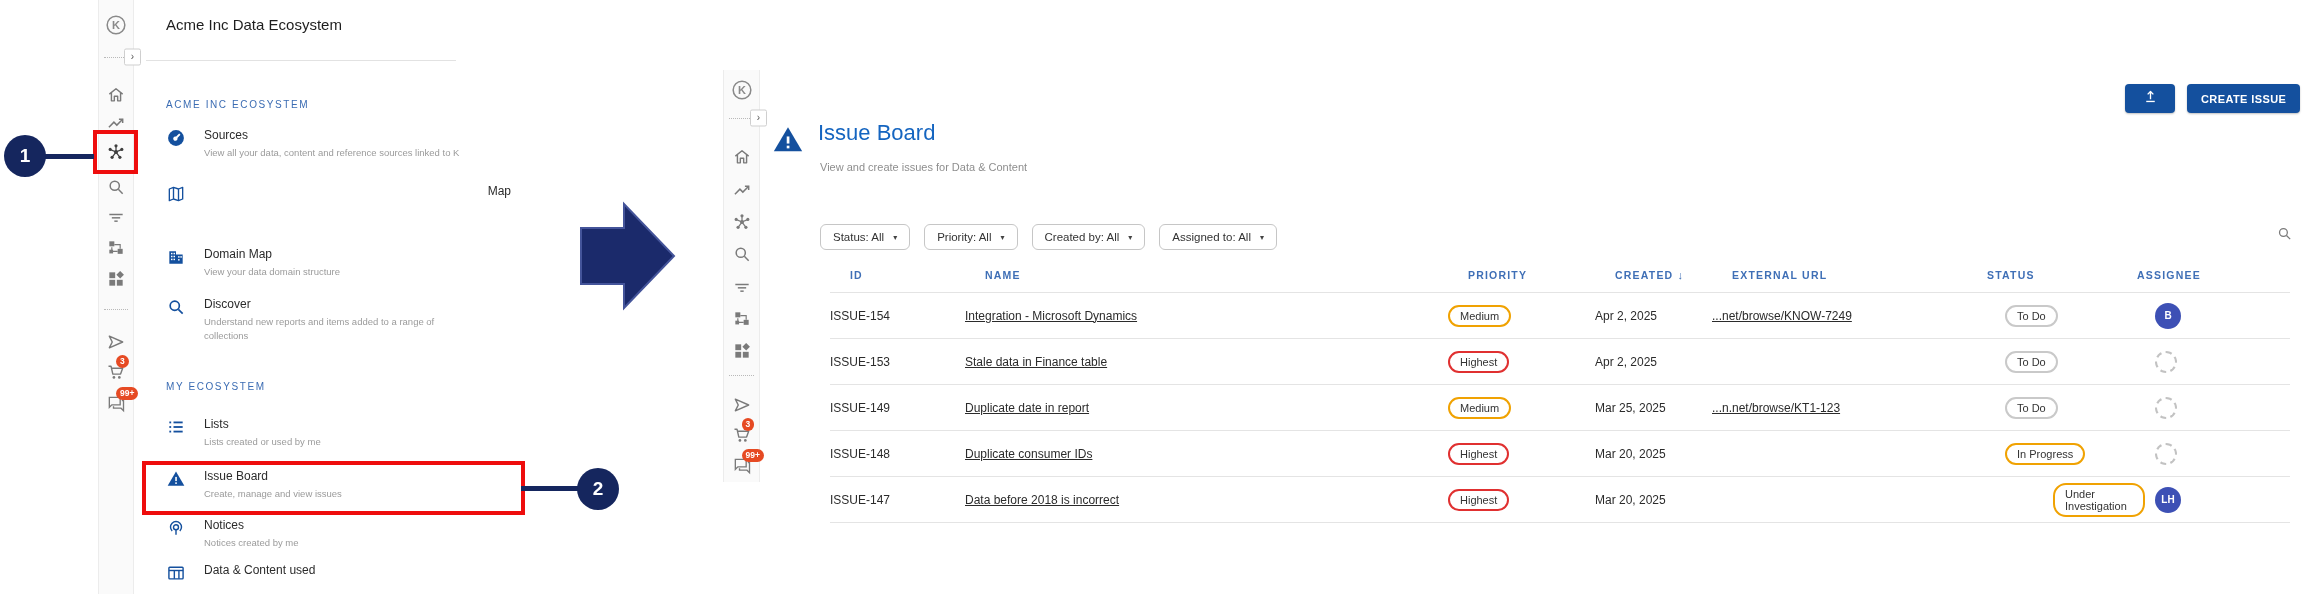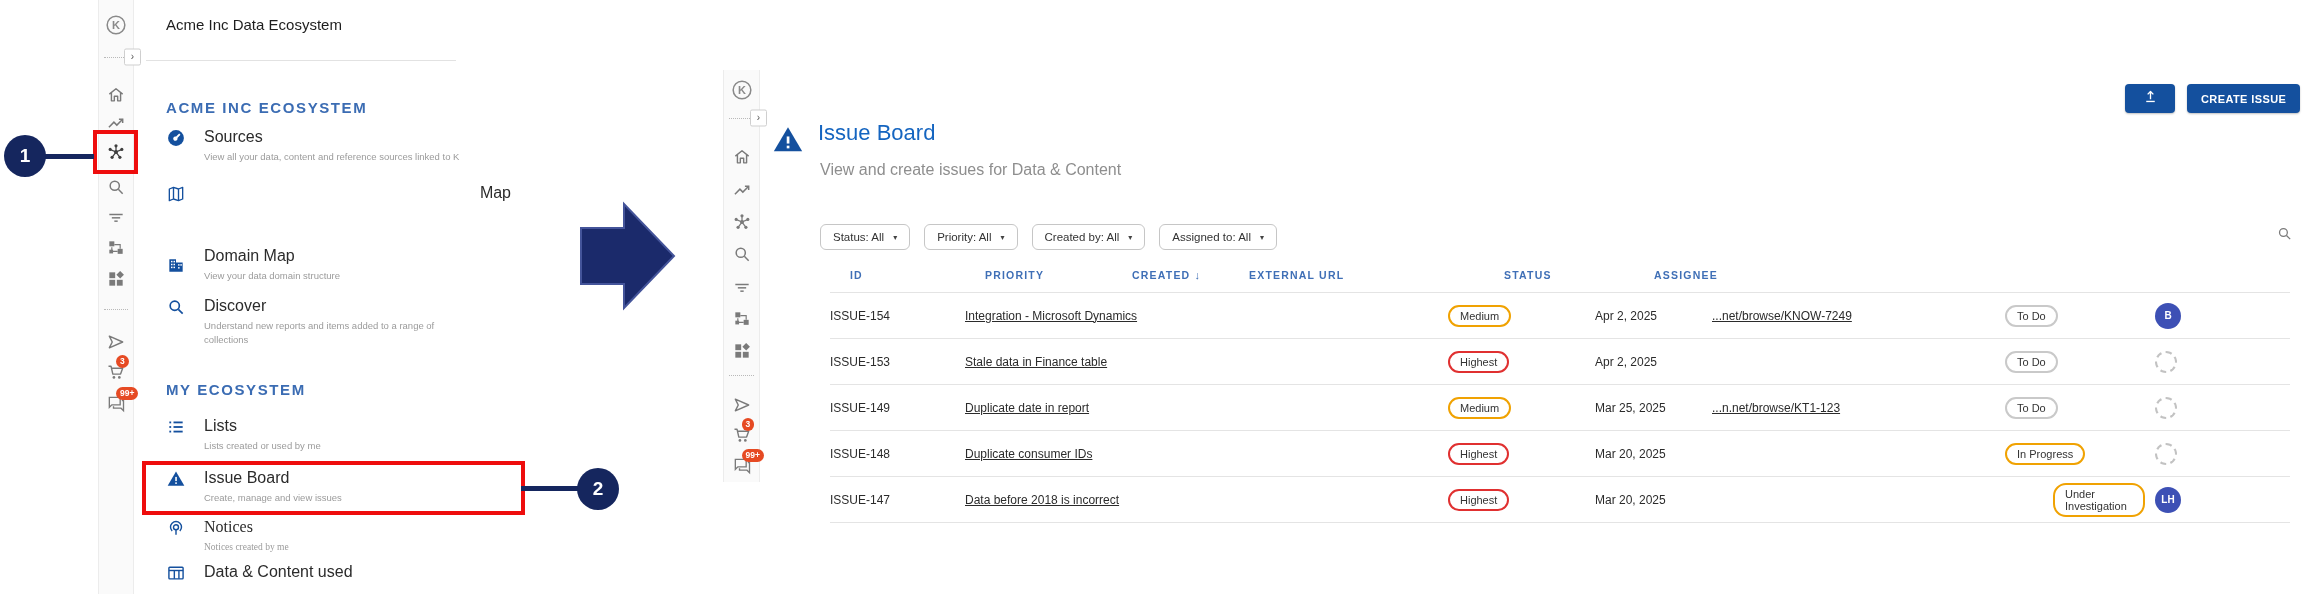--- a/index.html
+++ b/index.html
@@ -13,39 +13,39 @@
   .ric.klogo{width:23px;height:23px;color:#8a8a8a;}
   .rail-divider{position:absolute;left:5px;right:5px;border-top:1px dotted #b9b9b9;}
   .chip{position:absolute;right:-8px;width:15px;height:15px;background:#fff;border:1px solid #cfcfcf;border-radius:2px;
         font-size:10px;line-height:13px;text-align:center;color:#555;transform:translateY(-50%);cursor:pointer;}
   .badge{position:absolute;background:var(--badge-red,#e64a23);color:#fff;font-size:8.5px;font-weight:bold;
          border-radius:8px;padding:2px 4px;line-height:1;top:-7px;left:10px;white-space:nowrap;}
 
   
   .sb-title{position:absolute;left:166px;top:16px;font-size:15px;color:#1e1e1e;}
   .sb-divider{position:absolute;left:146px;top:60px;width:310px;border-top:1px solid #e2e2e2;}
-  .sb-label{position:absolute;left:166px;font-size:15px;font-weight:bold;letter-spacing:1.6px;color:var(--section-label-blue,#3b6cb3);}
+  .sb-label{position:absolute;left:166px;font-size:10px;font-weight:normal;letter-spacing:1.6px;color:var(--section-label-blue,#3b6cb3);}
   .sb-item{position:absolute;left:166px;width:345px;display:flex;gap:18px;cursor:pointer;}
   .sb-item .icn{width:20px;height:20px;color:var(--accent-blue,#14509e);flex:none;margin-top:0px;}
   .sb-item .icn svg{width:100%;height:100%;display:block;}
-  .sb-item .tt{font-size:16px;color:#2b2b2b;}
+  .sb-item .tt{font-size:12px;color:#2b2b2b;}
   .sb-item .dd{font-size:9.5px;color:#9b9b9b;margin-top:4px;line-height:1.5;max-width:258px;}
 
   
   .ann{position:absolute;width:42px;height:42px;border-radius:50%;background:var(--annotation-navy,#15265e);color:#fff;
        font-size:19px;font-weight:bold;display:flex;align-items:center;justify-content:center;z-index:30;}
   .ann-line{position:absolute;height:5px;background:var(--annotation-navy,#15265e);z-index:29;}
   .redbox{position:absolute;border:4px solid var(--annotation-red,#ee0d0d);box-sizing:border-box;z-index:25;}
   .big-arrow{position:absolute;z-index:5;}
 
   
   .hdr-icn{position:absolute;left:771px;top:123px;width:34px;height:34px;color:var(--accent-blue,#14509e);}
   .hdr-icn svg{width:100%;height:100%;display:block;}
   .pg-title{position:absolute;left:818px;top:120px;font-size:22px;color:var(--title-blue,#1565c0);}
-  .pg-sub{position:absolute;left:820px;top:161px;font-size:16px;color:#8e8e8e;}
+  .pg-sub{position:absolute;left:820px;top:161px;font-size:11px;color:#8e8e8e;}
   .topbtns{position:absolute;left:2125px;top:84px;display:flex;gap:12px;}
   .btn{height:29px;background:var(--accent-blue,#14509e);color:#fff;border-radius:4px;display:flex;align-items:center;
        justify-content:center;cursor:pointer;box-shadow:0 1px 2px rgba(0,0,0,.25);}
   .btn.upload{width:50px;}
   .btn.upload svg{width:17px;height:17px;}
   .btn.create{padding:0 14px;font-size:11px;font-weight:bold;letter-spacing:.4px;}
   .filters{position:absolute;left:820px;top:224px;display:flex;gap:14px;}
   .chipf{height:26px;border:1px solid #c6c6c6;border-radius:6px;display:flex;align-items:center;gap:9px;
          padding:0 12px;font-size:11.5px;color:#333;background:#fff;cursor:pointer;box-sizing:border-box;}
   .chipf .car{font-size:8px;color:#444;}
@@ -195,21 +195,21 @@
         <div class="sb-item" style="top: 184px; justify-content: space-between;">
           <span class="icn">
             <svg viewBox="0 0 24 24">
               <path d="M4 6 L9 4 L15 6 L20 4 V18 L15 20 L9 18 L4 20 Z M9 4 V18 M15 6 V20" fill="none" stroke="currentColor" stroke-width="1.6" stroke-linejoin="round"></path>
             </svg>
           </span>
           <div>
             <div class="tt">Map</div>
           </div>
         </div>
-        <div class="sb-item" style="top: 247px; align-items: center;">
+        <div class="sb-item" style="top: 247px;">
           <span class="icn">
             <svg viewBox="0 0 24 24">
               <path d="M4 20 V5 H12 V9 H20 V20 Z" fill="currentColor"></path>
               <g fill="#fff">
                 <rect x="6" y="7" width="1.8" height="1.8"></rect>
                 <rect x="9" y="7" width="1.8" height="1.8"></rect>
                 <rect x="6" y="10.5" width="1.8" height="1.8"></rect>
                 <rect x="9" y="10.5" width="1.8" height="1.8"></rect>
                 <rect x="6" y="14" width="1.8" height="1.8"></rect>
                 <rect x="9" y="14" width="1.8" height="1.8"></rect>
@@ -261,21 +261,21 @@
               <path d="M12 3 L22 20 H2 Z" fill="currentColor"></path>
               <rect x="11.1" y="9.5" width="1.9" height="5" fill="#fff"></rect>
               <rect x="11.1" y="16" width="1.9" height="1.9" fill="#fff"></rect>
             </svg>
           </span>
           <div>
             <div class="tt">Issue Board</div>
             <div class="dd">Create, manage and view issues</div>
           </div>
         </div>
-        <div class="sb-item" style="top: 518px; font-family: Liberation Serif, serif;">
+        <div class="sb-item" style="top: 518px;">
           <span class="icn">
             <svg viewBox="0 0 24 24">
               <circle cx="12" cy="11" r="3" fill="none" stroke="currentColor" stroke-width="1.7"></circle>
               <path d="M7.4 15.6 a6.6 6.6 0 1 1 9.2 0" fill="none" stroke="currentColor" stroke-width="1.7"></path>
               <line x1="12" y1="14.5" x2="12" y2="20" stroke="currentColor" stroke-width="1.7"></line>
             </svg>
           </span>
           <div>
             <div class="tt">Notices</div>
             <div class="dd">Notices created by me</div>
@@ -444,20 +444,21 @@
     <span class="srch">
         <svg viewBox="0 0 24 24">
           <circle cx="10.5" cy="10.5" r="5.5" fill="none" stroke="currentColor" stroke-width="1.8"></circle>
           <line x1="14.8" y1="14.8" x2="20" y2="20" stroke="currentColor" stroke-width="1.8"></line>
         </svg>
       </span>
 
     <div class="tbl">
       <div class="thead" id="thead">
           <div class="th" style="width: 135px;"><span>ID</span></div>
+          <div class="th" style="width: 483px;"><span>NAME</span></div>
           <div class="th" style="width: 147px;"><span>PRIORITY</span></div>
           <div class="th" style="width: 117px;"><span>CREATED</span><span class="sort">↓</span></div>
           <div class="th" style="width: 255px;"><span>EXTERNAL URL</span></div>
           <div class="th" style="width: 150px;"><span>STATUS</span></div>
           <div class="th" style="width: 135px;"><span>ASSIGNEE</span></div>
         </div>
       <div id="tbody">
           <div class="trow">
             <div class="td" style="width: 135px;">ISSUE-154</div>
             <div class="td" style="width: 483px;"><span class="lnk">Integration - Microsoft Dynamics</span></div>

